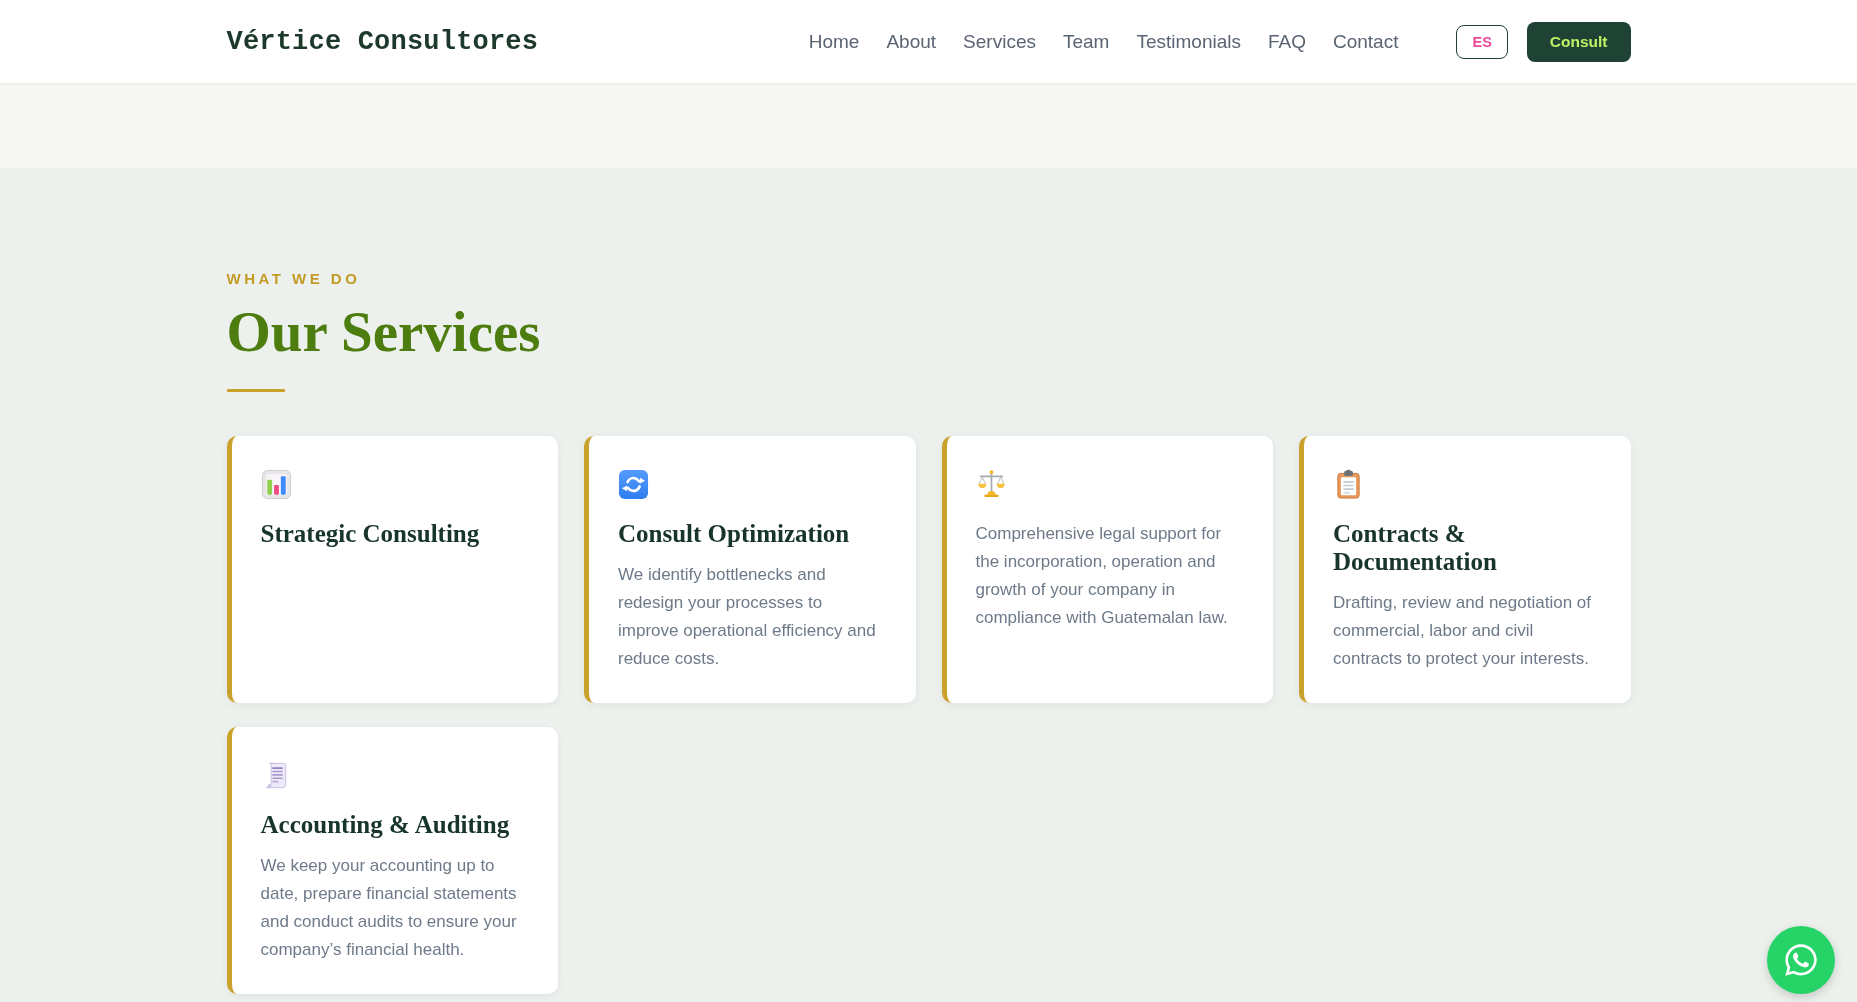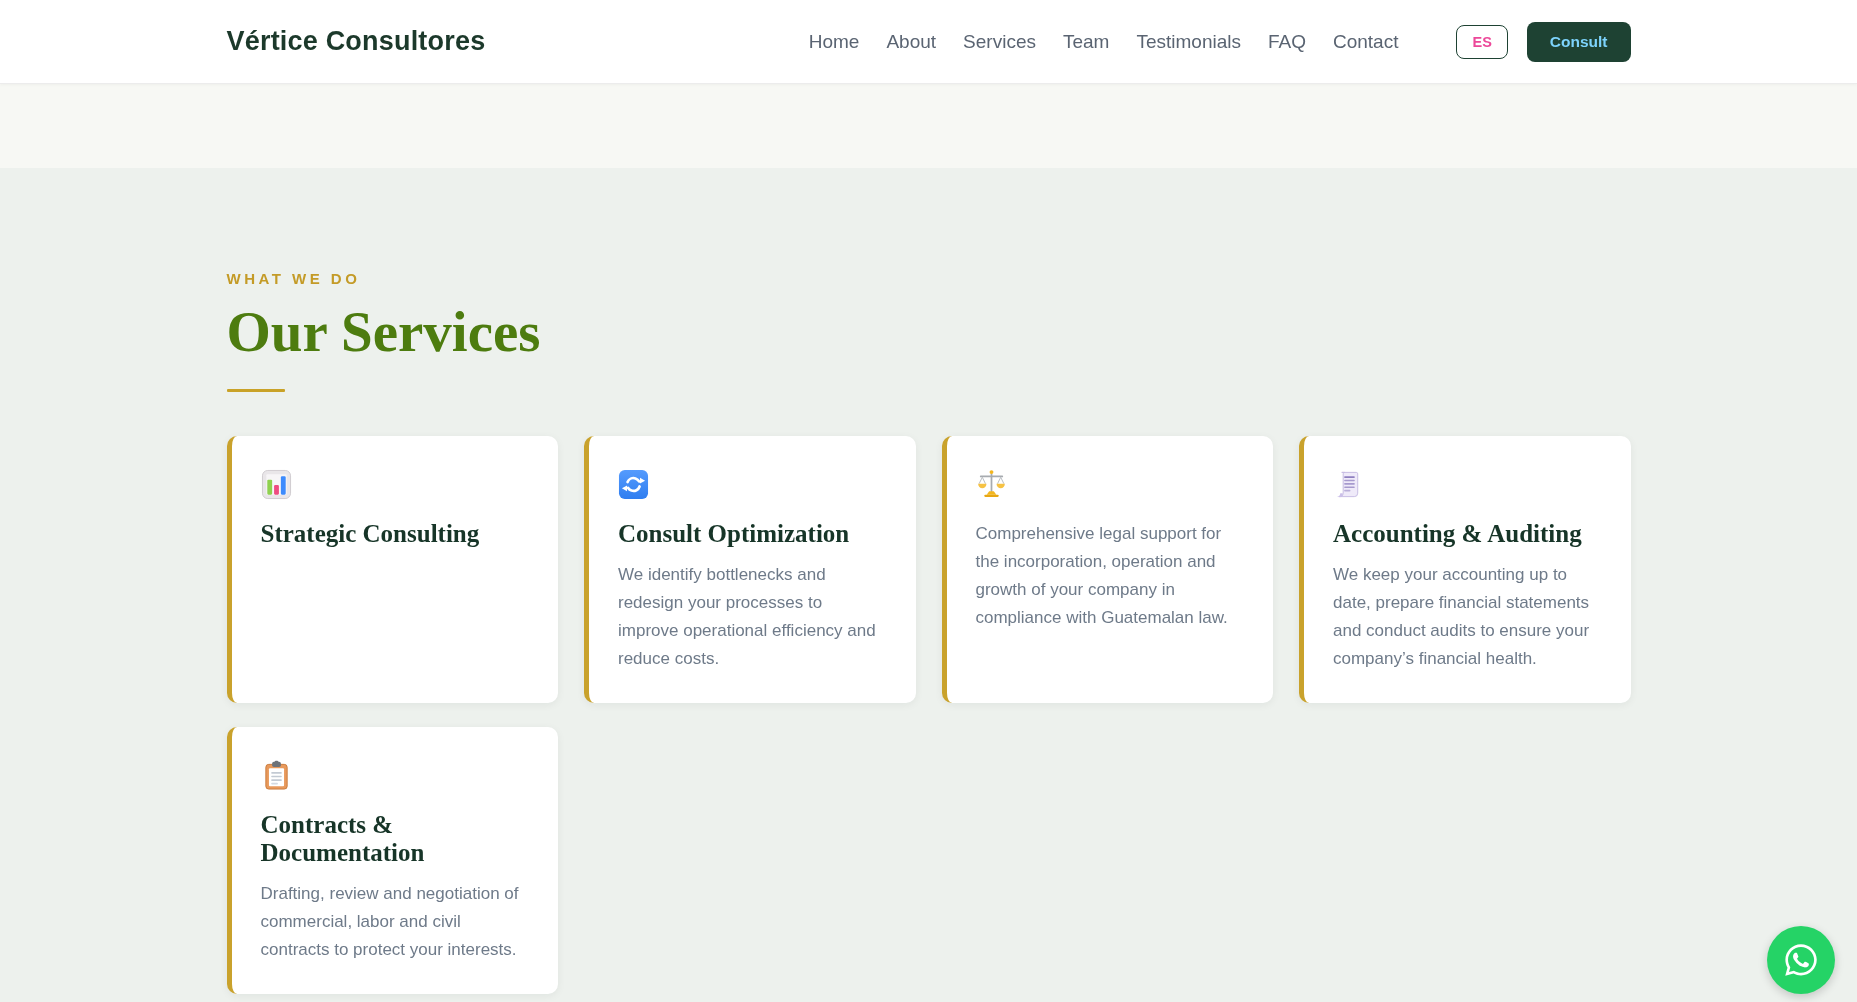--- a/index.html
+++ b/index.html
@@ -15,37 +15,37 @@
   .site-header {
     height: 84px; background: #ffffff;
     border-bottom: 1px solid #ececec;
     box-shadow: 0 1px 3px rgba(0,0,0,0.04);
     position: relative; z-index: 5;
   }
   .site-header .container {
     height: 100%; display: flex; align-items: center; justify-content: space-between;
   }
   .logo {
-    font-family: Liberation Sans, sans-serif;
+    font-family: Liberation Mono, monospace;
     font-size: 27px; font-weight: 700; color: #1c392b;
     letter-spacing: 0.2px; cursor: pointer;
   }
   .nav { display: flex; align-items: center; gap: 27px; }
   .nav a {
     text-decoration: none; color: #5a6472; font-size: 19px; cursor: pointer;
   }
   .header-actions { display: flex; align-items: center; gap: 19px; margin-left: 31px; }
   .lang-btn {
     background: #ffffff; border: 1.5px solid #1e4233; border-radius: 8px;
     color: #ec4899; font-size: 14.5px; font-weight: 700;
     padding: 8px 15px; cursor: pointer;
   }
   .consult-btn {
     background: #1e4233; border: none; border-radius: 8px;
-    color: #7dd3fc; font-size: 15.5px; font-weight: 700;
+    color: #bef264; font-size: 15.5px; font-weight: 700;
     padding: 11px 23px; cursor: pointer;
   }
 
   
   .hero-strip { height: 84px; background: #f7f8f4; }
 
   
   .services-section { background: #edf1ed; padding-top: 102px; height: 834px; }
   .eyebrow {
     color: #c49b27; font-size: 15px; font-weight: 700;
@@ -172,50 +172,50 @@
             <path d="M11 26.5 l2.6 -3.5 h4.8 l2.6 3.5 z" fill="#f3b61f"></path>
             <rect x="8.5" y="26.5" width="15" height="2.4" rx="1.2" fill="#e8a713"></rect>
           </svg>
         </span>
         <div class="card-desc">Comprehensive legal support for the incorporation, operation and growth of your company in compliance with Guatemalan law.</div>
       </div>
 
       <div class="service-card">
         <span class="card-icon">
           <svg viewBox="0 0 32 32">
-            <path d="M9 3.5 h15 a1.5 1.5 0 0 1 1.5 1.5 v20 a3.5 3.5 0 0 1 -3.5 3.5 h-14 a3.5 3.5 0 0 0 2.5 -3.5 v-20 a1.5 1.5 0 0 1 1.5 -1.5 z" fill="#efeaf9" stroke="#c6bbe2" stroke-width="1"></path>
-            <path d="M7.5 25 c0 2.6 -1.8 3.5 -3.5 3.5 c2.2 0.9 6 1.2 6 -1.8 v-1.7 z" fill="#cbbfe8"></path>
-            <rect x="11.5" y="7.5" width="11" height="1.7" rx="0.8" fill="#8f7fc0"></rect>
-            <rect x="11.5" y="11" width="11" height="1.7" rx="0.8" fill="#a79ace"></rect>
-            <rect x="11.5" y="14.5" width="11" height="1.7" rx="0.8" fill="#a79ace"></rect>
-            <rect x="11.5" y="18" width="11" height="1.7" rx="0.8" fill="#a79ace"></rect>
-            <rect x="11.5" y="21.5" width="6.5" height="1.7" rx="0.8" fill="#b9aed9"></rect>
-          </svg>
-        </span>
-        <div class="card-title">Accounting &amp; Auditing</div>
-        <div class="card-desc">We keep your accounting up to date, prepare financial statements and conduct audits to ensure your company’s financial health.</div>
-      </div>
-
-      <div class="service-card">
-        <span class="card-icon">
-          <svg viewBox="0 0 32 32">
             <rect x="5" y="4.5" width="22" height="25.5" rx="3" fill="#e8995b" stroke="#ca7c3e" stroke-width="1"></rect>
             <rect x="8.2" y="8.5" width="15.6" height="18.5" rx="1" fill="#ffffff"></rect>
             <rect x="10.5" y="12.5" width="11" height="1.7" rx="0.8" fill="#c3cad3"></rect>
             <rect x="10.5" y="16.2" width="11" height="1.7" rx="0.8" fill="#c3cad3"></rect>
             <rect x="10.5" y="19.9" width="11" height="1.7" rx="0.8" fill="#c3cad3"></rect>
             <rect x="10.5" y="23.6" width="7" height="1.7" rx="0.8" fill="#d4dae2"></rect>
             <rect x="11.5" y="1.8" width="9" height="5.4" rx="1.8" fill="#6d7278"></rect>
             <rect x="14" y="0.8" width="4" height="3" rx="1.5" fill="#6d7278"></rect>
           </svg>
         </span>
         <div class="card-title">Contracts &amp; Documentation</div>
         <div class="card-desc">Drafting, review and negotiation of commercial, labor and civil contracts to protect your interests.</div>
       </div>
 
+      <div class="service-card">
+        <span class="card-icon">
+          <svg viewBox="0 0 32 32">
+            <path d="M9 3.5 h15 a1.5 1.5 0 0 1 1.5 1.5 v20 a3.5 3.5 0 0 1 -3.5 3.5 h-14 a3.5 3.5 0 0 0 2.5 -3.5 v-20 a1.5 1.5 0 0 1 1.5 -1.5 z" fill="#efeaf9" stroke="#c6bbe2" stroke-width="1"></path>
+            <path d="M7.5 25 c0 2.6 -1.8 3.5 -3.5 3.5 c2.2 0.9 6 1.2 6 -1.8 v-1.7 z" fill="#cbbfe8"></path>
+            <rect x="11.5" y="7.5" width="11" height="1.7" rx="0.8" fill="#8f7fc0"></rect>
+            <rect x="11.5" y="11" width="11" height="1.7" rx="0.8" fill="#a79ace"></rect>
+            <rect x="11.5" y="14.5" width="11" height="1.7" rx="0.8" fill="#a79ace"></rect>
+            <rect x="11.5" y="18" width="11" height="1.7" rx="0.8" fill="#a79ace"></rect>
+            <rect x="11.5" y="21.5" width="6.5" height="1.7" rx="0.8" fill="#b9aed9"></rect>
+          </svg>
+        </span>
+        <div class="card-title">Accounting &amp; Auditing</div>
+        <div class="card-desc">We keep your accounting up to date, prepare financial statements and conduct audits to ensure your company’s financial health.</div>
+      </div>
+
     </div>
   </div>
 </section>
 
 <button class="whatsapp-fab">
   <span style="display:flex;">
     <svg viewBox="0 0 448 512">
       <path fill="#ffffff" d="M380.9 97.1C339 55.1 283.2 32 223.9 32c-122.4 0-222 99.6-222 222 0 39.1 10.2 77.3 29.6 111L0 480l117.7-30.9c32.4 17.7 68.9 27 106.1 27h.1c122.3 0 224.1-99.6 224.1-222 0-59.3-25.2-115-67.1-157zm-157 341.6c-33.2 0-65.7-8.9-94-25.7l-6.7-4-69.8 18.3L72 359.2l-4.4-7c-18.5-29.4-28.2-63.3-28.2-98.2 0-101.7 82.8-184.5 184.6-184.5 49.3 0 95.6 19.2 130.4 54.1 34.8 34.9 56.2 81.2 56.1 130.5 0 101.8-84.9 184.6-186.6 184.6zm101.2-138.2c-5.5-2.8-32.8-16.2-37.9-18-5.1-1.9-8.8-2.8-12.5 2.8-3.7 5.6-14.3 18-17.6 21.8-3.2 3.7-6.5 4.2-12 1.4-32.6-16.3-54-29.1-75.5-66-5.7-9.8 5.7-9.1 16.3-30.3 1.8-3.7.9-6.9-.5-9.7-1.4-2.8-12.5-30.1-17.1-41.2-4.5-10.8-9.1-9.3-12.5-9.5-3.2-.2-6.9-.2-10.6-.2-3.7 0-9.7 1.4-14.8 6.9-5.1 5.6-19.4 19-19.4 46.3 0 27.3 19.9 53.7 22.6 57.4 2.8 3.7 39.1 59.7 94.8 83.8 35.2 15.2 49 16.5 66.6 13.9 10.7-1.6 32.8-13.4 37.4-26.4 4.6-13 4.6-24.1 3.2-26.4-1.3-2.5-5-3.9-10.5-6.6z"></path>
     </svg>
   </span>

